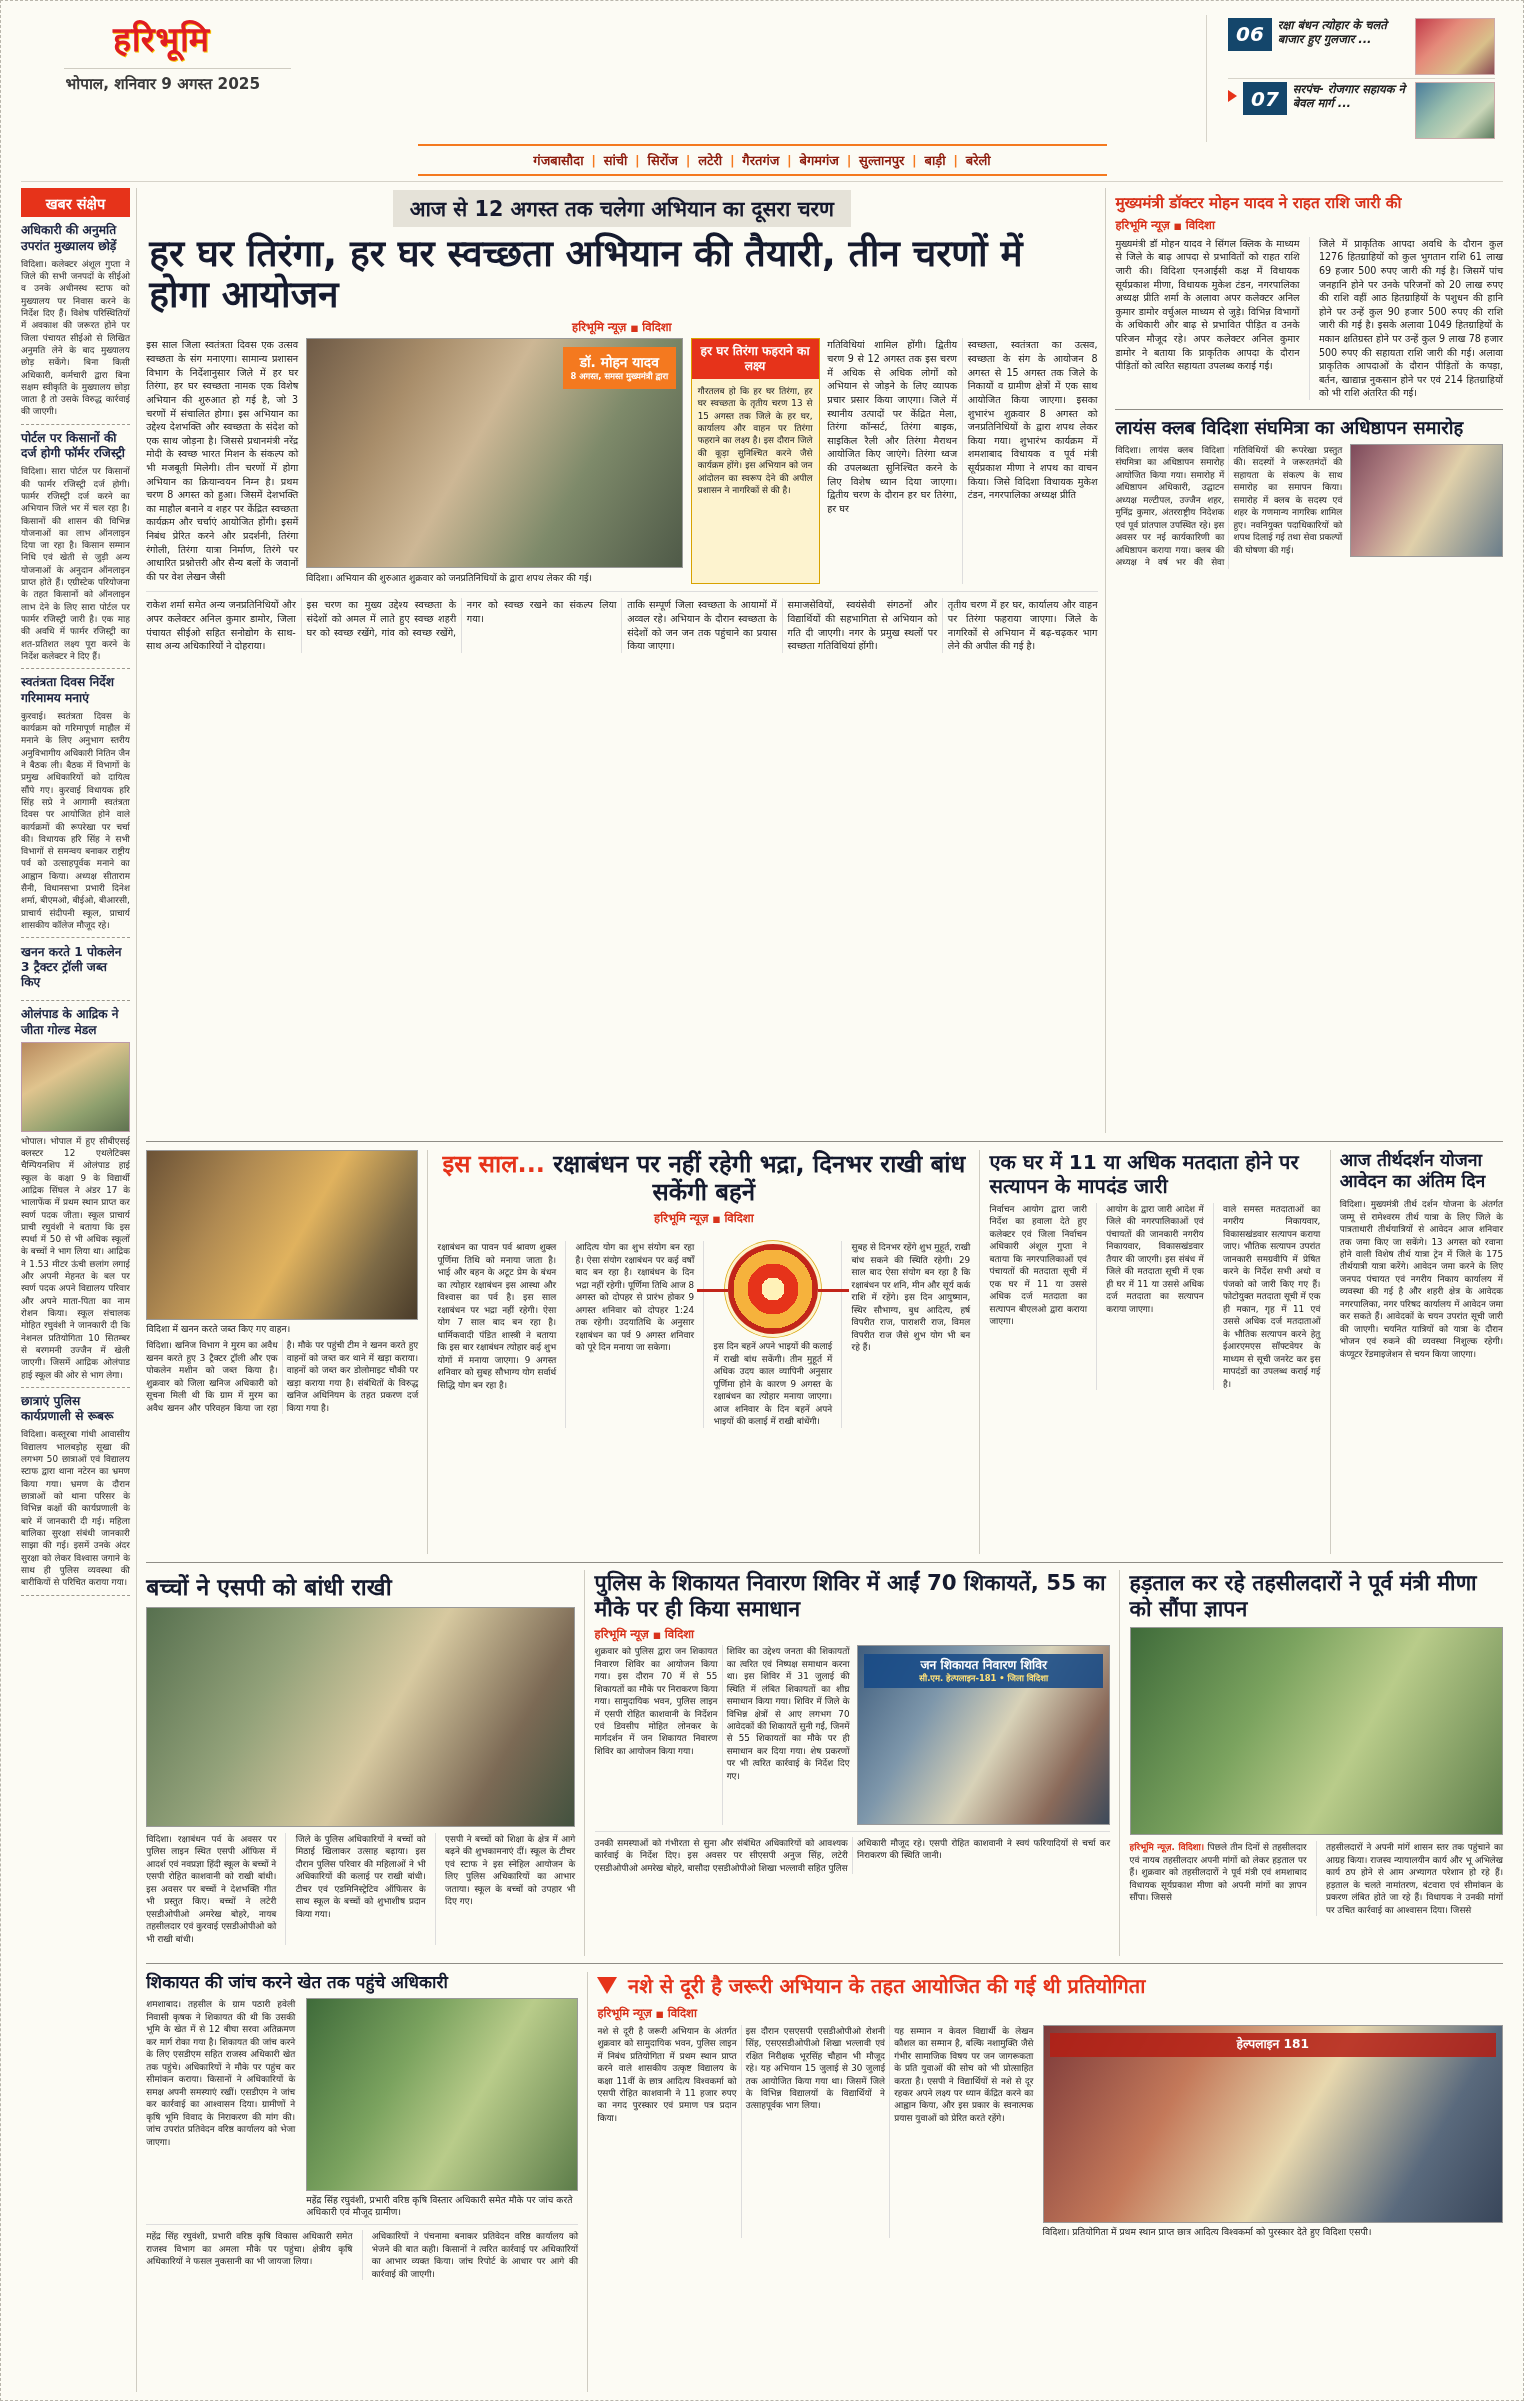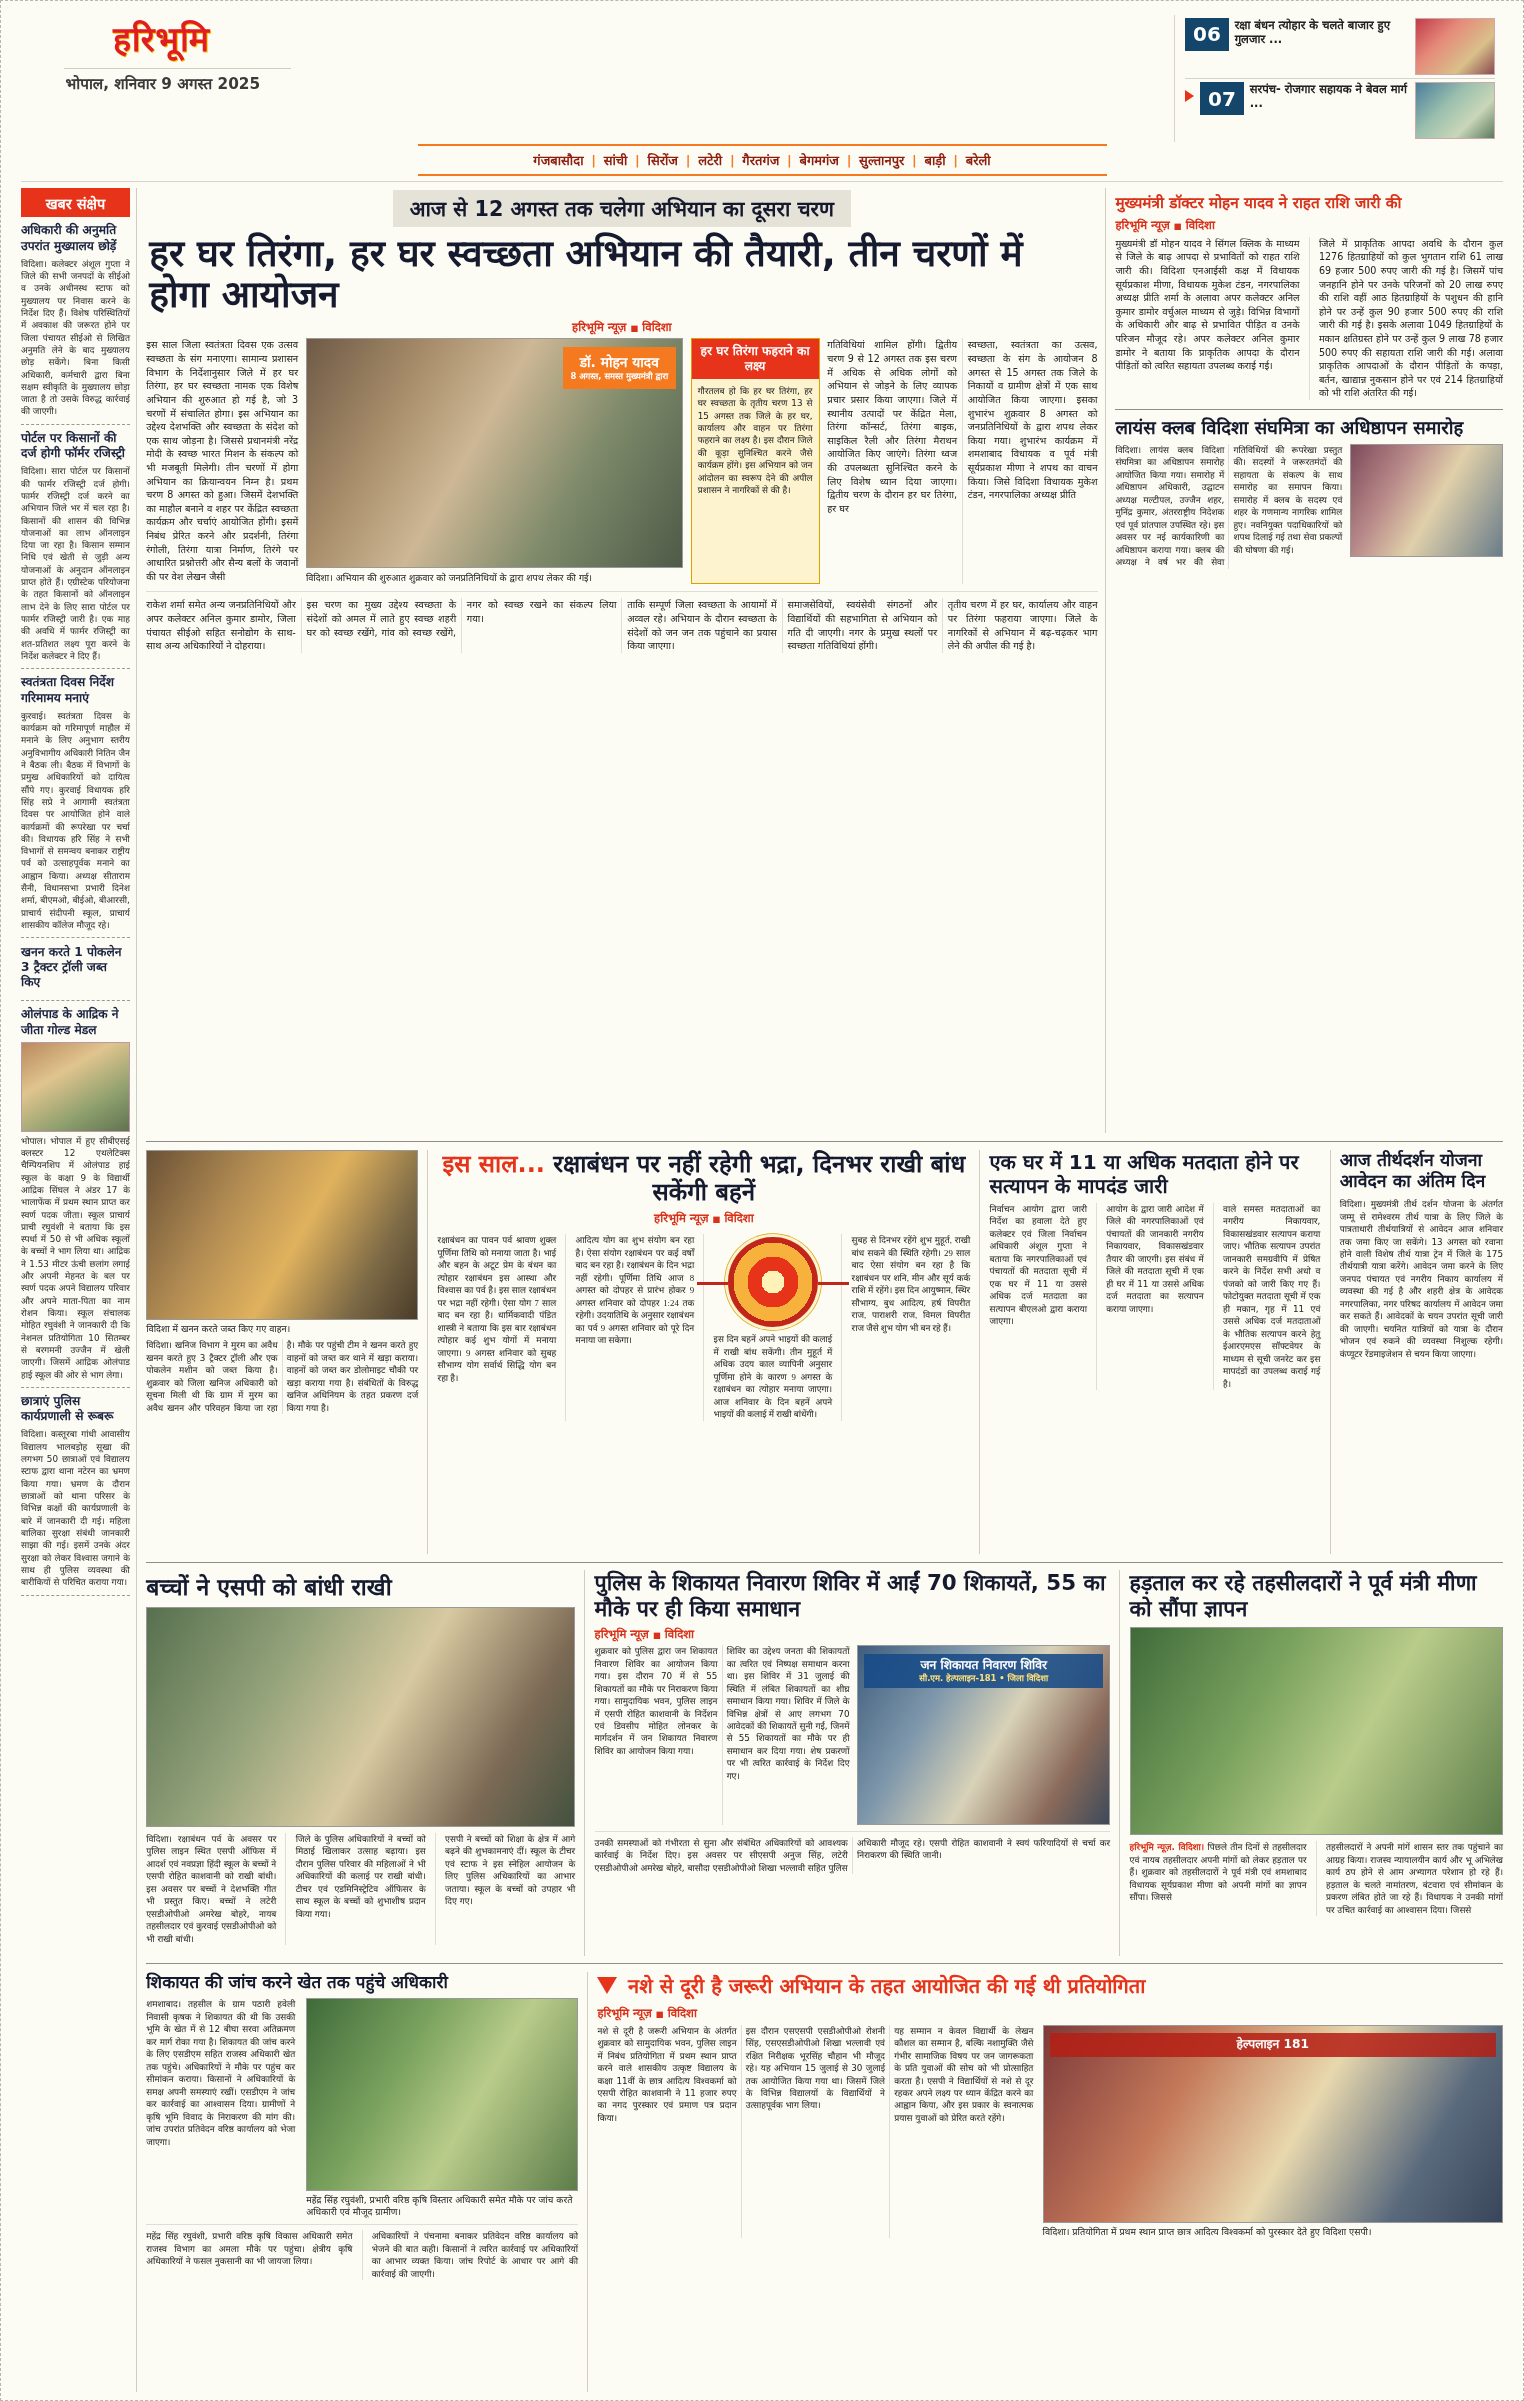--- a/index.html
+++ b/index.html
@@ -11,21 +11,21 @@
     border:1.5px dashed #b9b6ac; padding:10.7px 20px 13.8px 20px;
   }
   
   .masthead { display:flex; justify-content:space-between; align-items:flex-start; padding:3.1px 7.7px 0 43px; }
   .mast-left { flex:1; }
   .logo { color:#e01d23; font-weight:900; font-size:34px; letter-spacing:0.8px;
           text-shadow:0.8px 0.8px 0 #f6c400; margin-left:49px; }
   .mast-title { color:#e6331a; font-weight:900; font-size:51px; line-height:1.05; letter-spacing:0.8px; margin-top:1.5px; }
   .dateline { margin-top:7.7px; font-size:15.3px; font-weight:bold; color:#3a3a3a;
               border-top:1.5px solid #cfccc2; display:inline-block; padding:3.1px 31px 0 1.5px; }
-  .teasers { width:321px; flex-shrink:0; border-left:0.8px solid #d6d3c9; padding-left:10px; }
+  .teasers { width:289px; flex-shrink:0; border-left:0.8px solid #d6d3c9; padding-left:21px;font-style:italic; }
   .teaser { display:flex; align-items:flex-start; gap:6.1px; padding:3.1px 0; cursor:pointer; }
   .teaser + .teaser { border-top:0.8px solid #d6d3c9; }
   .tz-num { background:#14466b; color:#fff; font-weight:900; font-size:20px; padding:4.6px 7.7px; flex-shrink:0; }
   .tz-text { font-size:11.5px; font-weight:bold; color:#222; line-height:1.25; flex:1; }
   .tz-photo { width:80px; height:57px; flex-shrink:0; border:0.8px solid #caa; }
   .tz-photo.market { background:linear-gradient(135deg,#c23b4a 0%,#e58a7a 35%,#d9c08a 70%,#8a4a52 100%); }
   .tz-photo.gate   { background:linear-gradient(135deg,#4a7d9b 0%,#9bc0ae 40%,#c9d6b8 70%,#5b7a5e 100%); }
   .tz-arrow { width:0; height:0; border-left:9.2px solid #e6331a; border-top:6.9px solid transparent; border-bottom:6.9px solid transparent; margin-top:7.7px; }
   
   .region-nav { width:689px; margin:1.5px auto 4.6px auto; border-top:2.3px solid #f4791f; border-bottom:2.3px solid #f4791f;
@@ -91,21 +91,21 @@
   .lions-text { flex:1; column-count:2; column-gap:9.2px; column-rule:0.8px solid #ddd; font-size:8.8px; }
   .lions-photo { width:153px; height:113px; flex-shrink:0; }
   
   .band2 { display:flex; gap:9.2px; border-top:1.5px solid #8f8d86; margin-top:7.7px; padding-top:7.7px; min-height:413px; }
   .mining { width:272px; flex-shrink:0; }
   .mining .photo { width:100%; height:170px; }
   .mining .bodytxt { column-count:2; column-gap:9.2px; column-rule:0.8px solid #ddd; font-size:8.8px; margin-top:4.6px; }
   .bhadra { width:553px; flex-shrink:0; border-left:0.8px solid #cfccc2; border-right:0.8px solid #cfccc2; padding:0 9.2px; }
   .bhadra h2 { font-size:24px; line-height:1.2; text-align:center; }
   .bhadra h2 .red { color:#e6331a; }
-  .bhadra-cols { display:flex; gap:9.2px; margin-top:9px;font-family:Liberation Serif, serif; }
+  .bhadra-cols { display:flex; gap:9.2px; margin-top:16px; }
   .bhadra-cols .c { flex:1; font-size:8.8px; }
   .bhadra-cols .c + .c { border-left:0.8px solid #ddd; padding-left:9.2px; }
   .rakhi { width:90px; height:90px; margin:3.1px auto 6.1px auto; border-radius:50%;
            background:radial-gradient(circle at 50% 50%, #fff2b8 0 18%, #e6331a 18% 40%, #f6b23c 40% 62%, #c2251a 62% 100%);
            box-shadow:0 0 0 3.1px #fdf3cf, 0 0 0 3.8px #d8a200; position:relative; }
   .rakhi:before, .rakhi:after { content:""; position:absolute; top:50%; height:3.1px; width:31px; background:#c2251a; }
   .rakhi:before { left:-31px; } .rakhi:after { right:-31px; }
   .voters { width:341px; flex-shrink:0; padding-right:9.2px; border-right:0.8px solid #cfccc2; }
   .voters h2 { font-size:20px; line-height:1.22; margin-bottom:4.6px; }
   .voters-cols { display:flex; gap:9.2px; }

